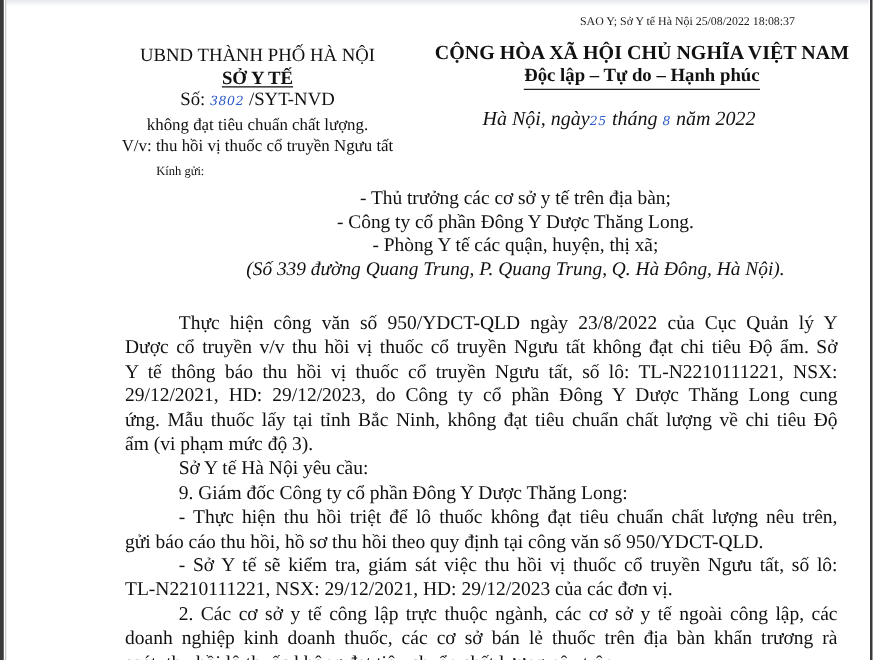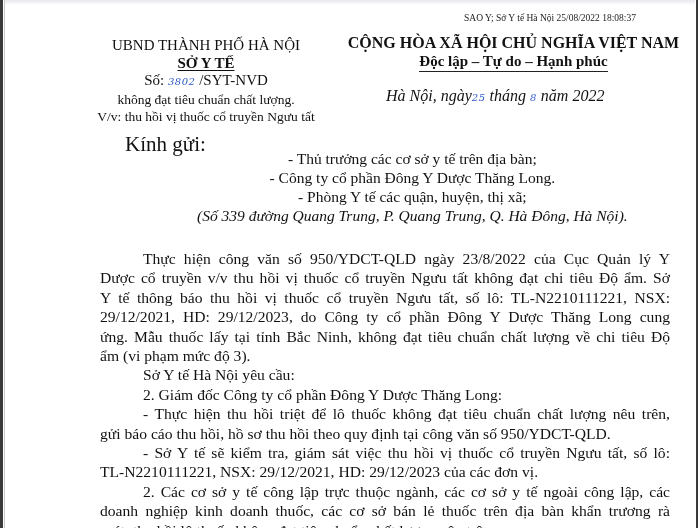--- a/index.html
+++ b/index.html
@@ -58,21 +58,21 @@
   .right-header .motto {
     display:inline-block; font-weight: bold; font-size: 15px; line-height: 19px;
     border-bottom: 1.5px solid #222; padding-bottom: 0px; text-align: right;
   }
   .date-line {
     position: absolute; left: 370px; top: 87px; width: 300px;
     font-style: italic; font-size: 16px; white-space: nowrap;
   }
 
   .salutation {
-    position: absolute; left: 109px; top: 132px; font-size: 21px;
+    position: absolute; left: 109px; top: 132px; font-size: 10px;
   }
   .recipients {
     position: absolute; left: 181px; top: 149px; font-size: 15.5px; line-height: 19px; text-align: center;
   }
   .recipients div { white-space: nowrap; }
   .recipients .addr { font-style: italic; }
 
   .body-text {
     position: absolute; left: 84px; top: 249px; width: 570px;
     font-size: 15.6px; line-height: 19.4px; text-align: justify;
@@ -118,21 +118,21 @@
 
   <div class="body-text">
     <span class="line" style="padding-left:43px;">Thực hiện công văn số 950/YDCT-QLD ngày 23/8/2022 của Cục Quản lý Y</span>
     <span class="line">Dược cổ truyền v/v thu hồi vị thuốc cổ truyền Ngưu tất không đạt chi tiêu Độ ẩm. Sở</span>
     <span class="line">Y tế thông báo thu hồi vị thuốc cổ truyền Ngưu tất, số lô: TL-N2210111221, NSX:</span>
     <span class="line">29/12/2021, HD: 29/12/2023, do Công ty cổ phần Đông Y Dược Thăng Long cung</span>
     <span class="line">ứng. Mẫu thuốc lấy tại tỉnh Bắc Ninh, không đạt tiêu chuẩn chất lượng về chi tiêu Độ</span>
     <span class="line last">ẩm (vi phạm mức độ 3).</span>
 
     <span class="line last" style="padding-left:43px;">Sở Y tế Hà Nội yêu cầu:</span>
-    <span class="line last" style="padding-left:43px;">2. Giám đốc Công ty cổ phần Đông Y Dược Thăng Long:</span>
+    <span class="line last" style="padding-left:43px;">9. Giám đốc Công ty cổ phần Đông Y Dược Thăng Long:</span>
 
     <span class="line" style="padding-left:43px;">- Thực hiện thu hồi triệt để lô thuốc không đạt tiêu chuẩn chất lượng nêu trên,</span>
     <span class="line last">gửi báo cáo thu hồi, hồ sơ thu hồi theo quy định tại công văn số 950/YDCT-QLD.</span>
 
     <span class="line" style="padding-left:43px;">- Sở Y tế sẽ kiểm tra, giám sát việc thu hồi vị thuốc cổ truyền Ngưu tất, số lô:</span>
     <span class="line last">TL-N2210111221, NSX: 29/12/2021, HD: 29/12/2023 của các đơn vị.</span>
 
     <span class="line" style="padding-left:43px;">2. Các cơ sở y tế công lập trực thuộc ngành, các cơ sở y tế ngoài công lập, các</span>
     <span class="line">doanh nghiệp kinh doanh thuốc, các cơ sở bán lẻ thuốc trên địa bàn khẩn trương rà</span>
     <span class="line last">soát, thu hồi lô thuốc không đạt tiêu chuẩn chất lượng nêu trên.</span>

